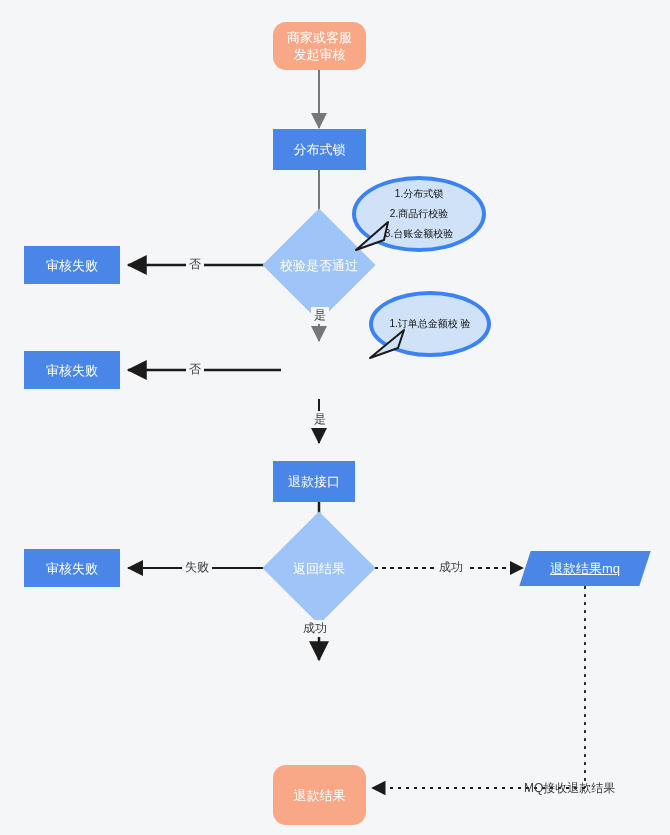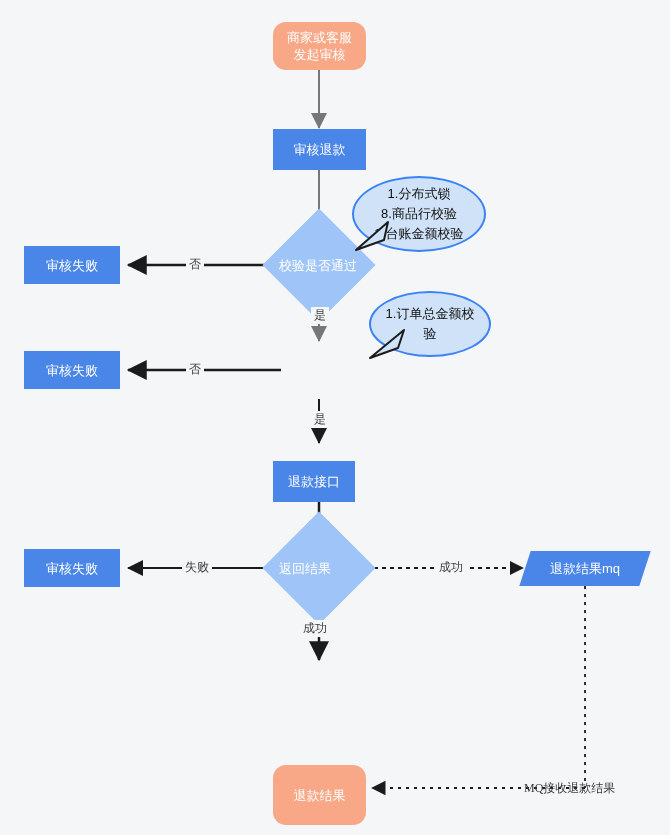--- a/index.html
+++ b/index.html
@@ -20,21 +20,21 @@
     left: 0;
     top: 0;
     width: 670px;
     height: 835px;
   }
   .node {
     position: absolute;
     display: flex;
     align-items: center;
     justify-content: center;
-    text-align: left;
+    text-align: center;
     color: #ffffff;
     font-size: 13px;
     line-height: 17px;
     box-sizing: border-box;
     z-index: 3;
   }
   .node-rect {
     background: #4a86e8;
   }
   .node-round {
@@ -68,32 +68,33 @@
     top: 0;
     width: 100%;
     height: 100%;
     background: #4a86e8;
     transform: skewX(-18deg);
     z-index: -1;
   }
   .para-label {
     position: relative;
     z-index: 2;
+    text-decoration: underline;
   }
   .callout {
     position: absolute;
     background: #cfe2f7;
-    border: 2px solid #3b82f6;
+    border: 4px solid #3b82f6;
     border-radius: 50%;
     display: flex;
     align-items: center;
     justify-content: center;
     text-align: center;
     color: #111111;
-    font-size: 13px;
+    font-size: 10px;
     line-height: 20px;
     box-sizing: border-box;
     z-index: 4;
   }
   .callout-text {
     padding: 0 12px;
   }
   .edge-label {
     position: absolute;
     background: #f4f6f8;
@@ -147,21 +148,21 @@
 
     <line x1="585" y1="788" x2="372" y2="788" stroke="#1b1b1b" stroke-width="1.8" stroke-dasharray="3,5" marker-end="url(#arrow-dark)"></line>
   </svg>
 
   <div class="node node-round" style="left:273px; top:22px; width:93px; height:48px; flex-direction:column;">
     <span>商家或客服</span>
     <span>发起审核</span>
   </div>
 
   <div class="node node-rect" style="left:273px; top:129px; width:93px; height:41px;">
-    <span>审核退款</span>
+    <span>分布式锁</span>
   </div>
 
   <div class="node node-diamond" style="left:279px; top:225px; width:80px; height:80px;">
     <span class="diamond-shape"></span>
     <span class="diamond-label">校验是否通过</span>
   </div>
 
 
   <div class="node node-rect" style="left:273px; top:461px; width:82px; height:41px;">
     <span>退款接口</span>
@@ -190,21 +191,21 @@
     <span>审核失败</span>
   </div>
 
   <div class="node node-rect" style="left:24px; top:549px; width:96px; height:38px;">
     <span>审核失败</span>
   </div>
 
   <div class="callout" style="left:352px; top:176px; width:134px; height:76px;">
     <span class="callout-text">
       <span>1.分布式锁</span><br>
-      <span>8.商品行校验</span><br>
+      <span>2.商品行校验</span><br>
       <span>3.台账金额校验</span>
     </span>
   </div>
   <svg style="position:absolute; left:352px; top:218px; width:50px; height:36px; z-index:5;" viewBox="0 0 50 36" xmlns="http://www.w3.org/2000/svg">
     <path d="M36,4 L4,32 L32,22 Z" fill="#cfe2f7" stroke="#1b1b1b" stroke-width="2" stroke-linejoin="round"></path>
   </svg>
 
   <div class="callout" style="left:369px; top:291px; width:122px; height:66px;">
     <span class="callout-text">
       <span>1.订单总金额校</span>
@@ -222,15 +223,15 @@
   <div class="edge-label" style="left:186px; top:361px;">否</div>
 
   <div class="edge-label" style="left:311px; top:411px;">是</div>
 
   <div class="edge-label" style="left:182px; top:559px;">失败</div>
 
   <div class="edge-label" style="left:436px; top:559px;">成功</div>
 
   <div class="edge-label" style="left:300px; top:620px;">成功</div>
 
-  <div class="edge-label plain" style="left:521px; top:780px;font-family:Liberation Serif, serif;">MQ接收退款结果</div>
+  <div class="edge-label plain" style="left:521px; top:780px;">MQ接收退款结果</div>
 
 </div>
 
 </body></html>

